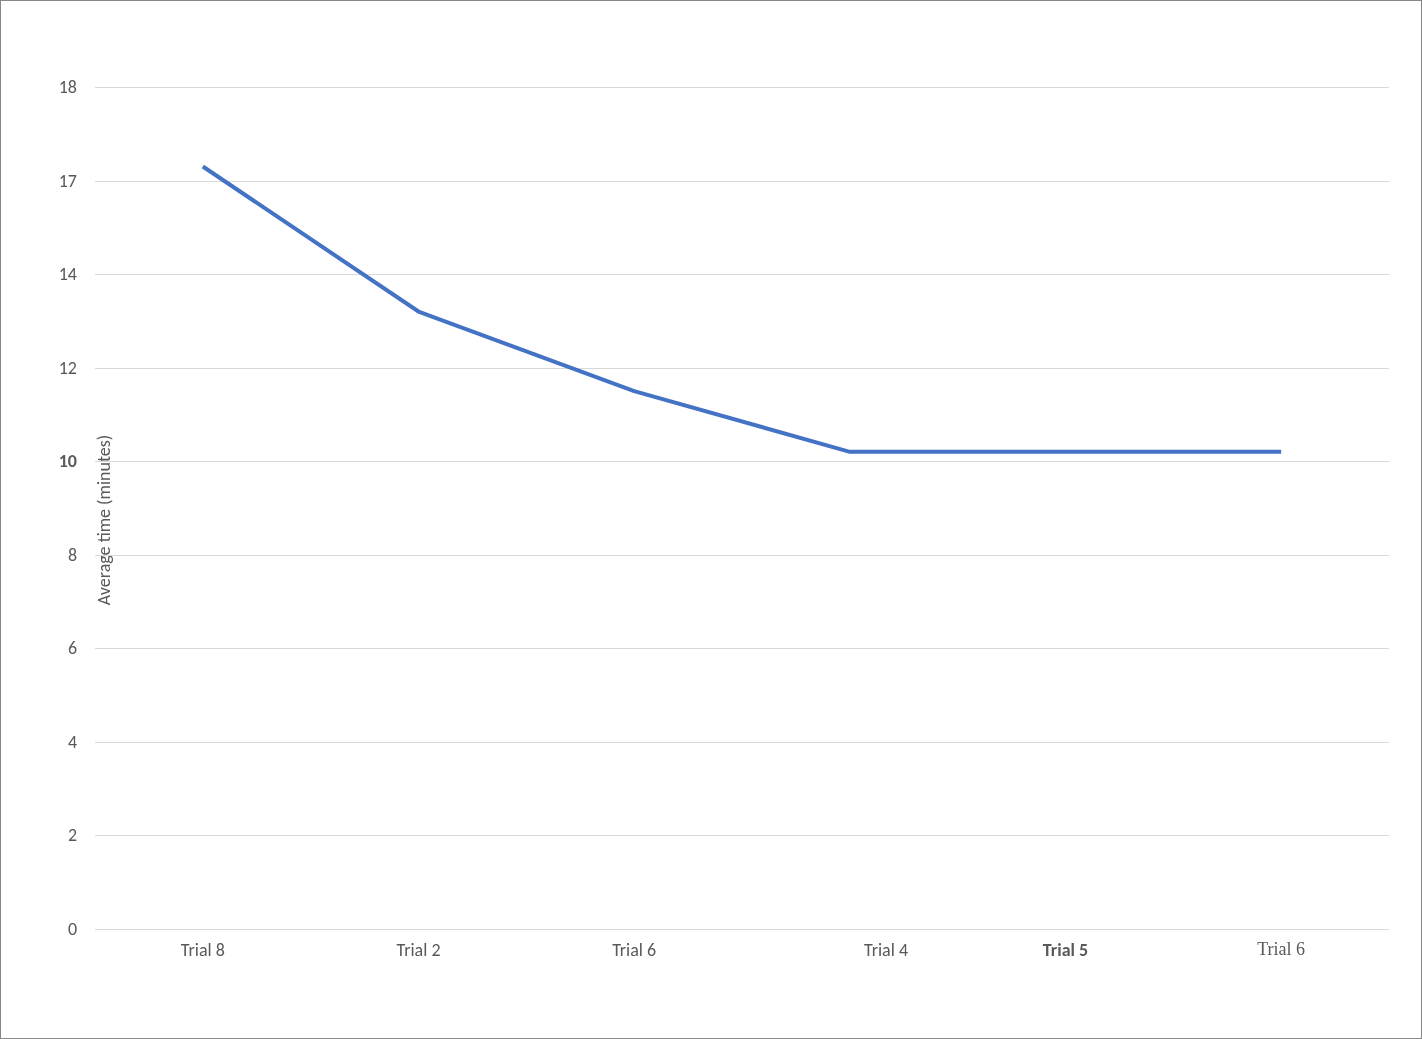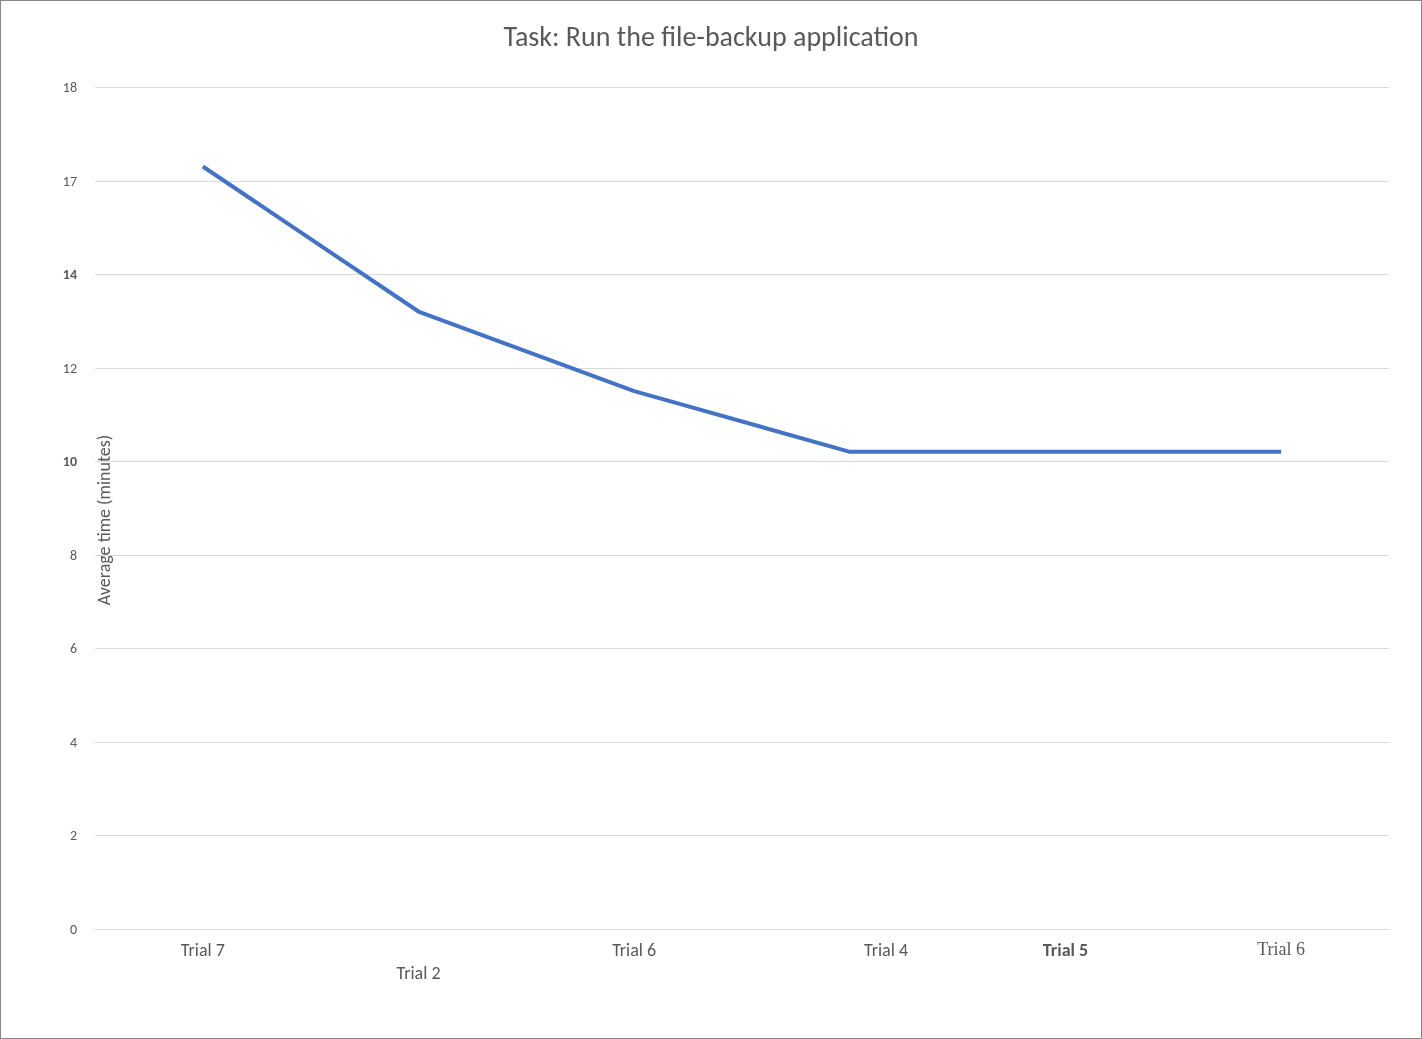--- a/index.html
+++ b/index.html
@@ -58,21 +58,21 @@
       position: absolute;
       top: 86px;
       left: 0;
       width: 88px;
       height: 842px;
     }
     .y-label {
       position: absolute;
       right: 12px;
       transform: translateY(-50%);
-      font-size: 14px;
+      font-size: 18px;
       color: #595959;
       text-align: right;
     }
     .x-axis-labels {
       position: absolute;
       top: 938px;
       left: 94px;
       width: 1294px;
       height: 40px;
     }
@@ -100,33 +100,32 @@
       left: 0;
       width: 100%;
       height: 100%;
       overflow: visible;
     }
   </style>
 </head>
 <body>
 
 <div class="chart-container">
-  <div class="chart-title">Task: Run the file-backup application</div>
 
   <div class="y-axis-title">Average time (minutes)</div>
 
   <div class="y-axis-labels">
       <div class="y-label" style="top: 842px;">0</div>
       <div class="y-label" style="top: 748.444px;">2</div>
       <div class="y-label" style="top: 654.889px;">4</div>
       <div class="y-label" style="top: 561.333px;">6</div>
       <div class="y-label" style="top: 467.778px;">8</div>
       <div class="y-label" style="top: 374.222px; font-weight: bold;">10</div>
       <div class="y-label" style="top: 280.667px;">12</div>
-      <div class="y-label" style="top: 187.111px; font-weight: bold;">14</div>
+      <div class="y-label" style="top: 187.111px;">14</div>
       <div class="y-label" style="top: 93.5556px;">17</div>
       <div class="y-label" style="top: 0px;">18</div>
     </div>
 
   <div class="plot-area">
     <div class="gridlines">
         <div class="gridline" style="top: 842px;"></div>
         <div class="gridline" style="top: 748.444px;"></div>
         <div class="gridline" style="top: 654.889px;"></div>
         <div class="gridline" style="top: 561.333px;"></div>
@@ -136,20 +135,20 @@
         <div class="gridline" style="top: 187.111px;"></div>
         <div class="gridline" style="top: 93.5556px;"></div>
         <div class="gridline" style="top: 0px;"></div>
       </div>
     <svg class="line-svg" preserveAspectRatio="none" viewBox="0 0 1294 842">
         <path d="M107.83333333333333,79.52222222222224 L323.5,224.53333333333342 L539.1666666666666,304.05555555555554 L754.8333333333333,364.8666666666667 L970.5,364.8666666666667 L1186.1666666666665,364.8666666666667" fill="none" stroke="#4472c4" stroke-width="4" stroke-linejoin="round"></path>
       </svg>
   </div>
 
   <div class="x-axis-labels">
-      <div class="x-label" style="left: 107.833px;">Trial 7</div>
-      <div class="x-label" style="left: 323.5px; margin-top: 23px;">Trial 2</div>
+      <div class="x-label" style="left: 107.833px;">Trial 8</div>
+      <div class="x-label" style="left: 323.5px;">Trial 2</div>
       <div class="x-label" style="left: 539.167px;">Trial 6</div>
       <div class="x-label" style="left: 791px;">Trial 4</div>
       <div class="x-label" style="left: 970.5px; font-weight: bold;">Trial 5</div>
       <div class="x-label" style="left: 1186.17px; font-family: Liberation Serif, serif;">Trial 6</div>
     </div>
 </div>
 
 </body></html>

